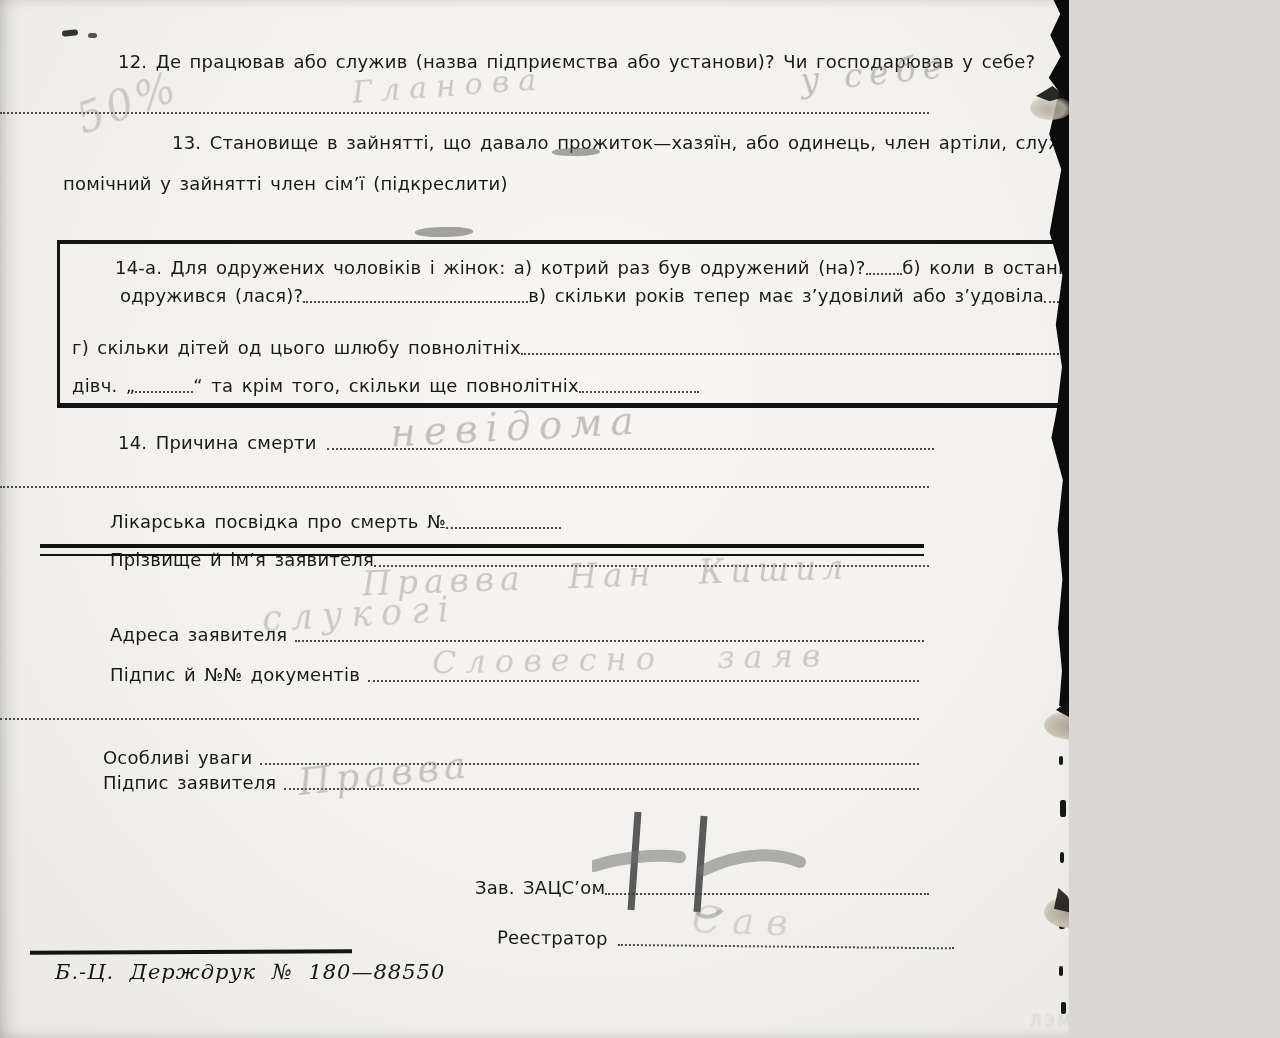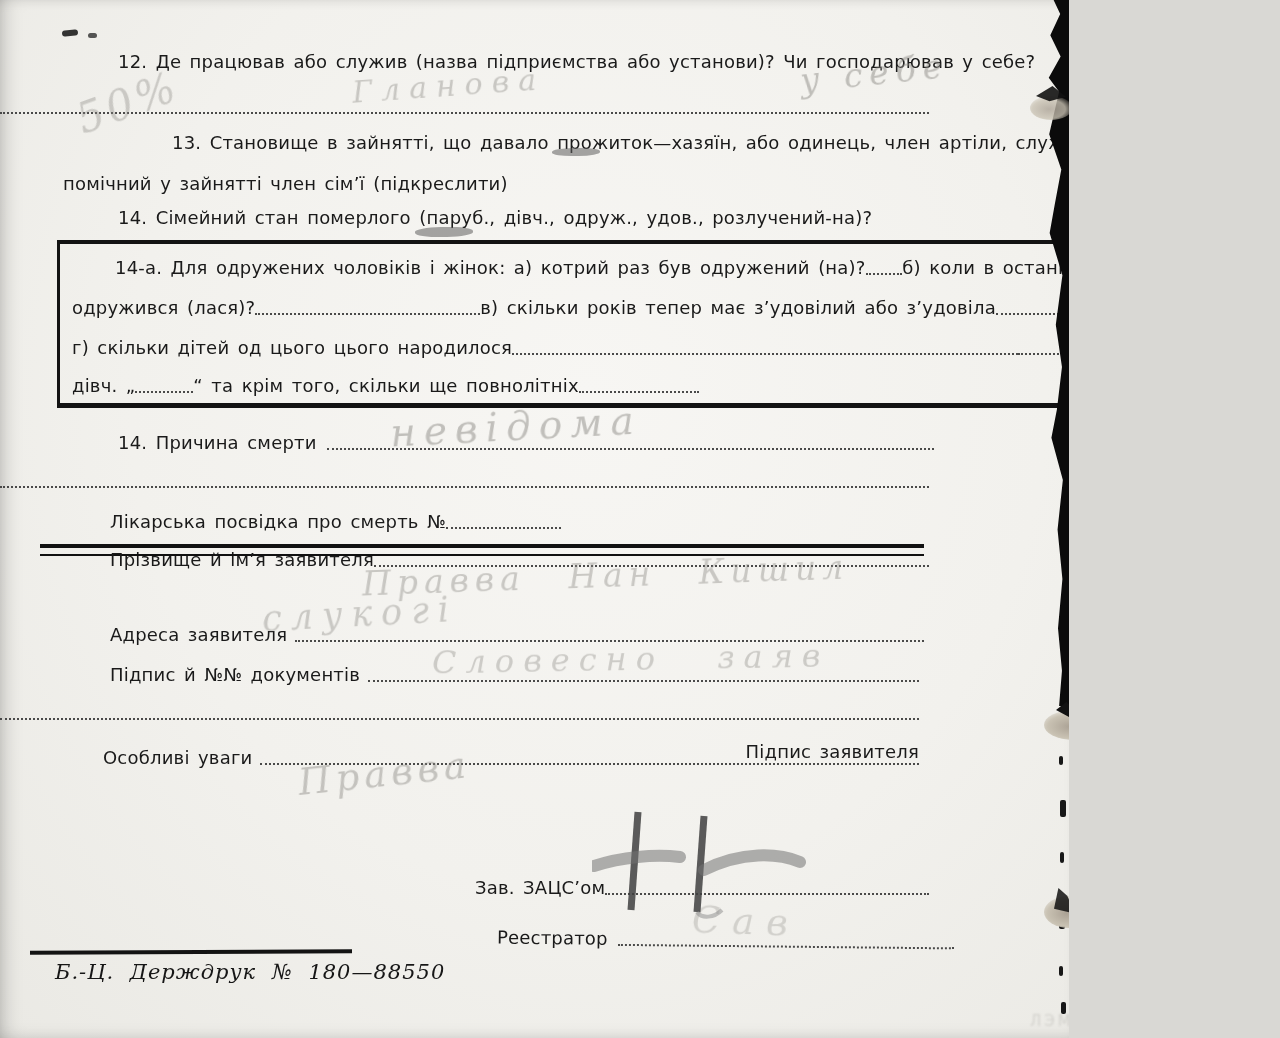--- a/index.html
+++ b/index.html
@@ -46,39 +46,36 @@
   <div class="dotline" style="left:0;top:86px;right:140px;height:26px;"></div>
 
   <div class="row print" style="left:128px;top:131px;margin-left:44px;">
     <span>13.  Становище в зайнятті, що давало прожиток—хазяїн,  або  одинець, член артіли, службовець,  робітник,</span>
   </div>
   <div class="smudge" style="left:552px;top:148px;width:48px;height:8px;opacity:.55;transform:rotate(-1deg);"></div>
   <div class="row print" style="left:63px;top:172px;">
     <span>помічний  у  зайнятті  член  сім’ї  (підкреслити)</span>
   </div>
 
-  <div class="row print" style="left:118px;top:206px;">
-    <span>14.  Сімейний  стан  померлого  (паруб.,  дівч.,  одруж.,  удов.,  розлучений-на)?</span>
-  </div>
   <div class="smudge" style="left:415px;top:227px;width:58px;height:10px;opacity:.55;transform:rotate(-1deg);"></div>
 
   <div class="formbox" style="left:57px;top:240px;width:1071px;height:168px;">
     <div class="boxrow print" style="top:12px;padding:0 45px 0 55px;">
       <span>14-а.  Для  одружених  чоловіків  і  жінок:  а)  котрий  раз  був  одружений  (на)?</span>
       <span class="dots" style="width:44px;"></span>
       <span>б)  коли  в  останнє</span>
     </div>
-    <div class="boxrow print" style="top:52px;padding:0 22px 0 12px;">
+    <div class="boxrow print" style="top:40px;padding:0 22px 0 12px;margin-left:48px;">
       <span>одружився  (лася)?</span>
       <span class="dots" style="width:225px;"></span>
       <span>в)  скільки  років  тепер  має  з’удовілий  або  з’удовіла</span>
       <span class="dots grow"></span>
     </div>
     <div class="boxrow print" style="top:92px;padding:0 45px 0 12px;">
-      <span>г)  скільки  дітей  од  цього  цього  народилося</span>
+      <span>г)  скільки  дітей  од  цього  шлюбу  повнолітніх</span>
       <span class="dots grow"></span>
       <span class="dots" style="width:52px;"></span>
       <span>“</span>
     </div>
     <div class="boxrow print" style="top:130px;padding:0 14px 0 12px;">
       <span>дівч.  „</span>
       <span class="dots" style="width:58px;"></span>
       <span>“  та  крім того,  скільки  ще  повнолітніх</span>
       <span class="dots" style="width:120px;"></span>
     </div>
@@ -108,21 +105,21 @@
   <div class="row print" style="left:110px;top:663px;right:150px;">
     <span>Підпис  й  №№  документів</span>
     <span class="dots grow" style="margin-left:8px;"></span>
   </div>
   <div class="dotline" style="left:0;top:692px;right:150px;height:26px;"></div>
 
   <div class="row print" style="left:103px;top:746px;right:150px;">
     <span>Особливі  уваги</span>
     <span class="dots grow" style="margin-left:8px;"></span>
   </div>
-  <div class="row print" style="left:103px;top:740px;right:150px;flex-direction:column;">
+  <div class="row print" style="left:103px;top:771px;right:150px;">
     <span>Підпис  заявителя</span>
     <span class="dots grow" style="margin-left:8px;"></span>
   </div>
 
   <div class="row print" style="left:475px;top:876px;right:140px;">
     <span>Зав.  ЗАЦС’ом</span>
     <span class="dots grow"></span>
   </div>
   <div class="row print" style="left:497px;top:928px;right:115px;transform:rotate(.6deg);">
     <span>Реестратор</span>

